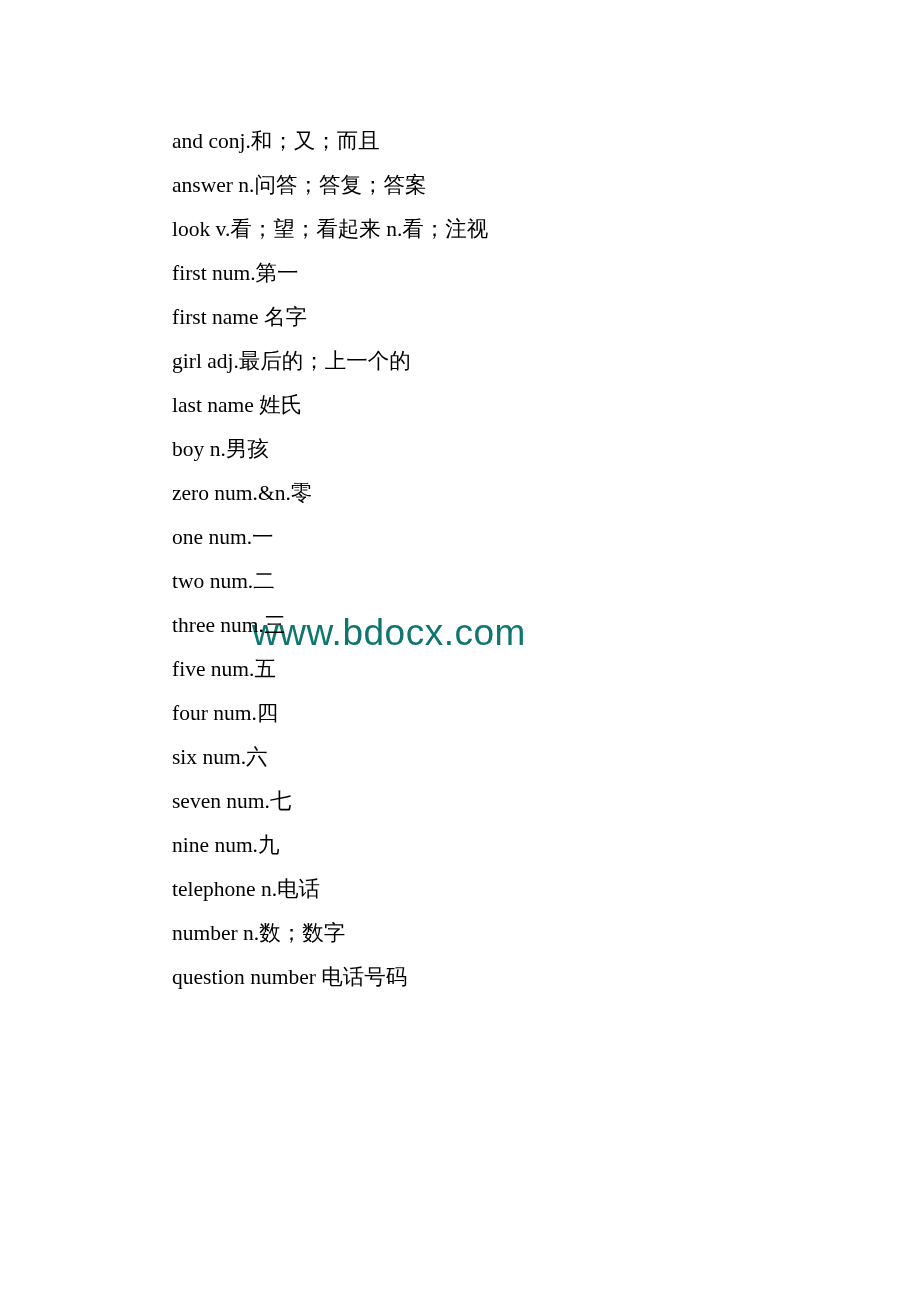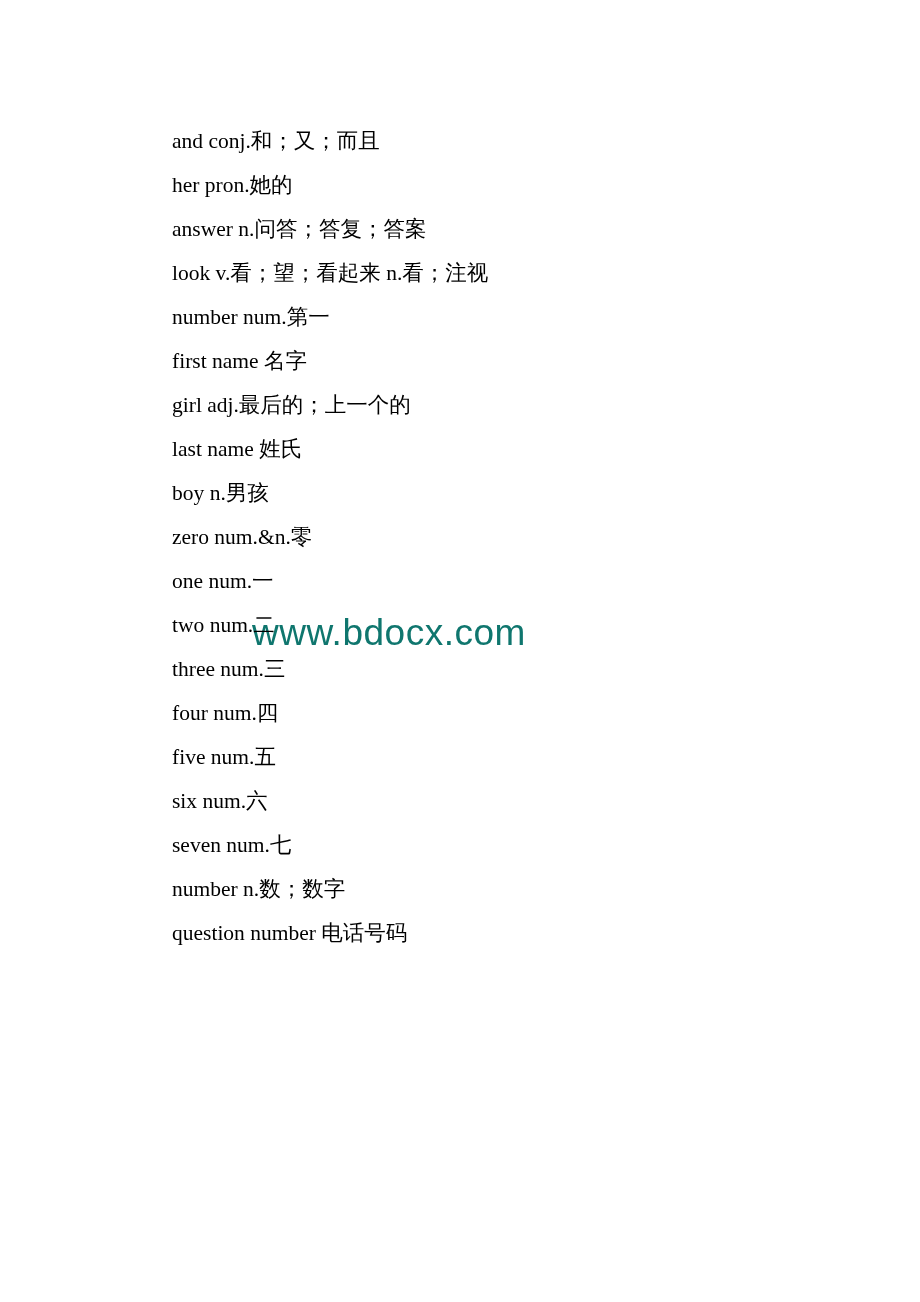--- a/index.html
+++ b/index.html
@@ -57,33 +57,34 @@
 </style>
 </head>
 <body>
 
 <div id="page">
 
   <div id="watermark">www.bdocx.com</div>
 
   <ul id="entry-list">
       <li class="entry-line">and conj.和；又；而且</li>
-      <li class="entry-line">her pron.她的</li>
       <li class="entry-line">answer n.问答；答复；答案</li>
       <li class="entry-line">look v.看；望；看起来 n.看；注视</li>
-      <li class="entry-line">number num.第一</li>
+      <li class="entry-line">first num.第一</li>
       <li class="entry-line">first name 名字</li>
       <li class="entry-line">girl adj.最后的；上一个的</li>
       <li class="entry-line">last name 姓氏</li>
       <li class="entry-line">boy n.男孩</li>
       <li class="entry-line">zero num.&amp;n.零</li>
       <li class="entry-line">one num.一</li>
       <li class="entry-line">two num.二</li>
       <li class="entry-line">three num.三</li>
+      <li class="entry-line">five num.五</li>
       <li class="entry-line">four num.四</li>
-      <li class="entry-line">five num.五</li>
       <li class="entry-line">six num.六</li>
       <li class="entry-line">seven num.七</li>
+      <li class="entry-line">nine num.九</li>
+      <li class="entry-line">telephone n.电话</li>
       <li class="entry-line">number n.数；数字</li>
       <li class="entry-line">question number 电话号码</li>
     </ul>
 
 </div>
 
 </body></html>

